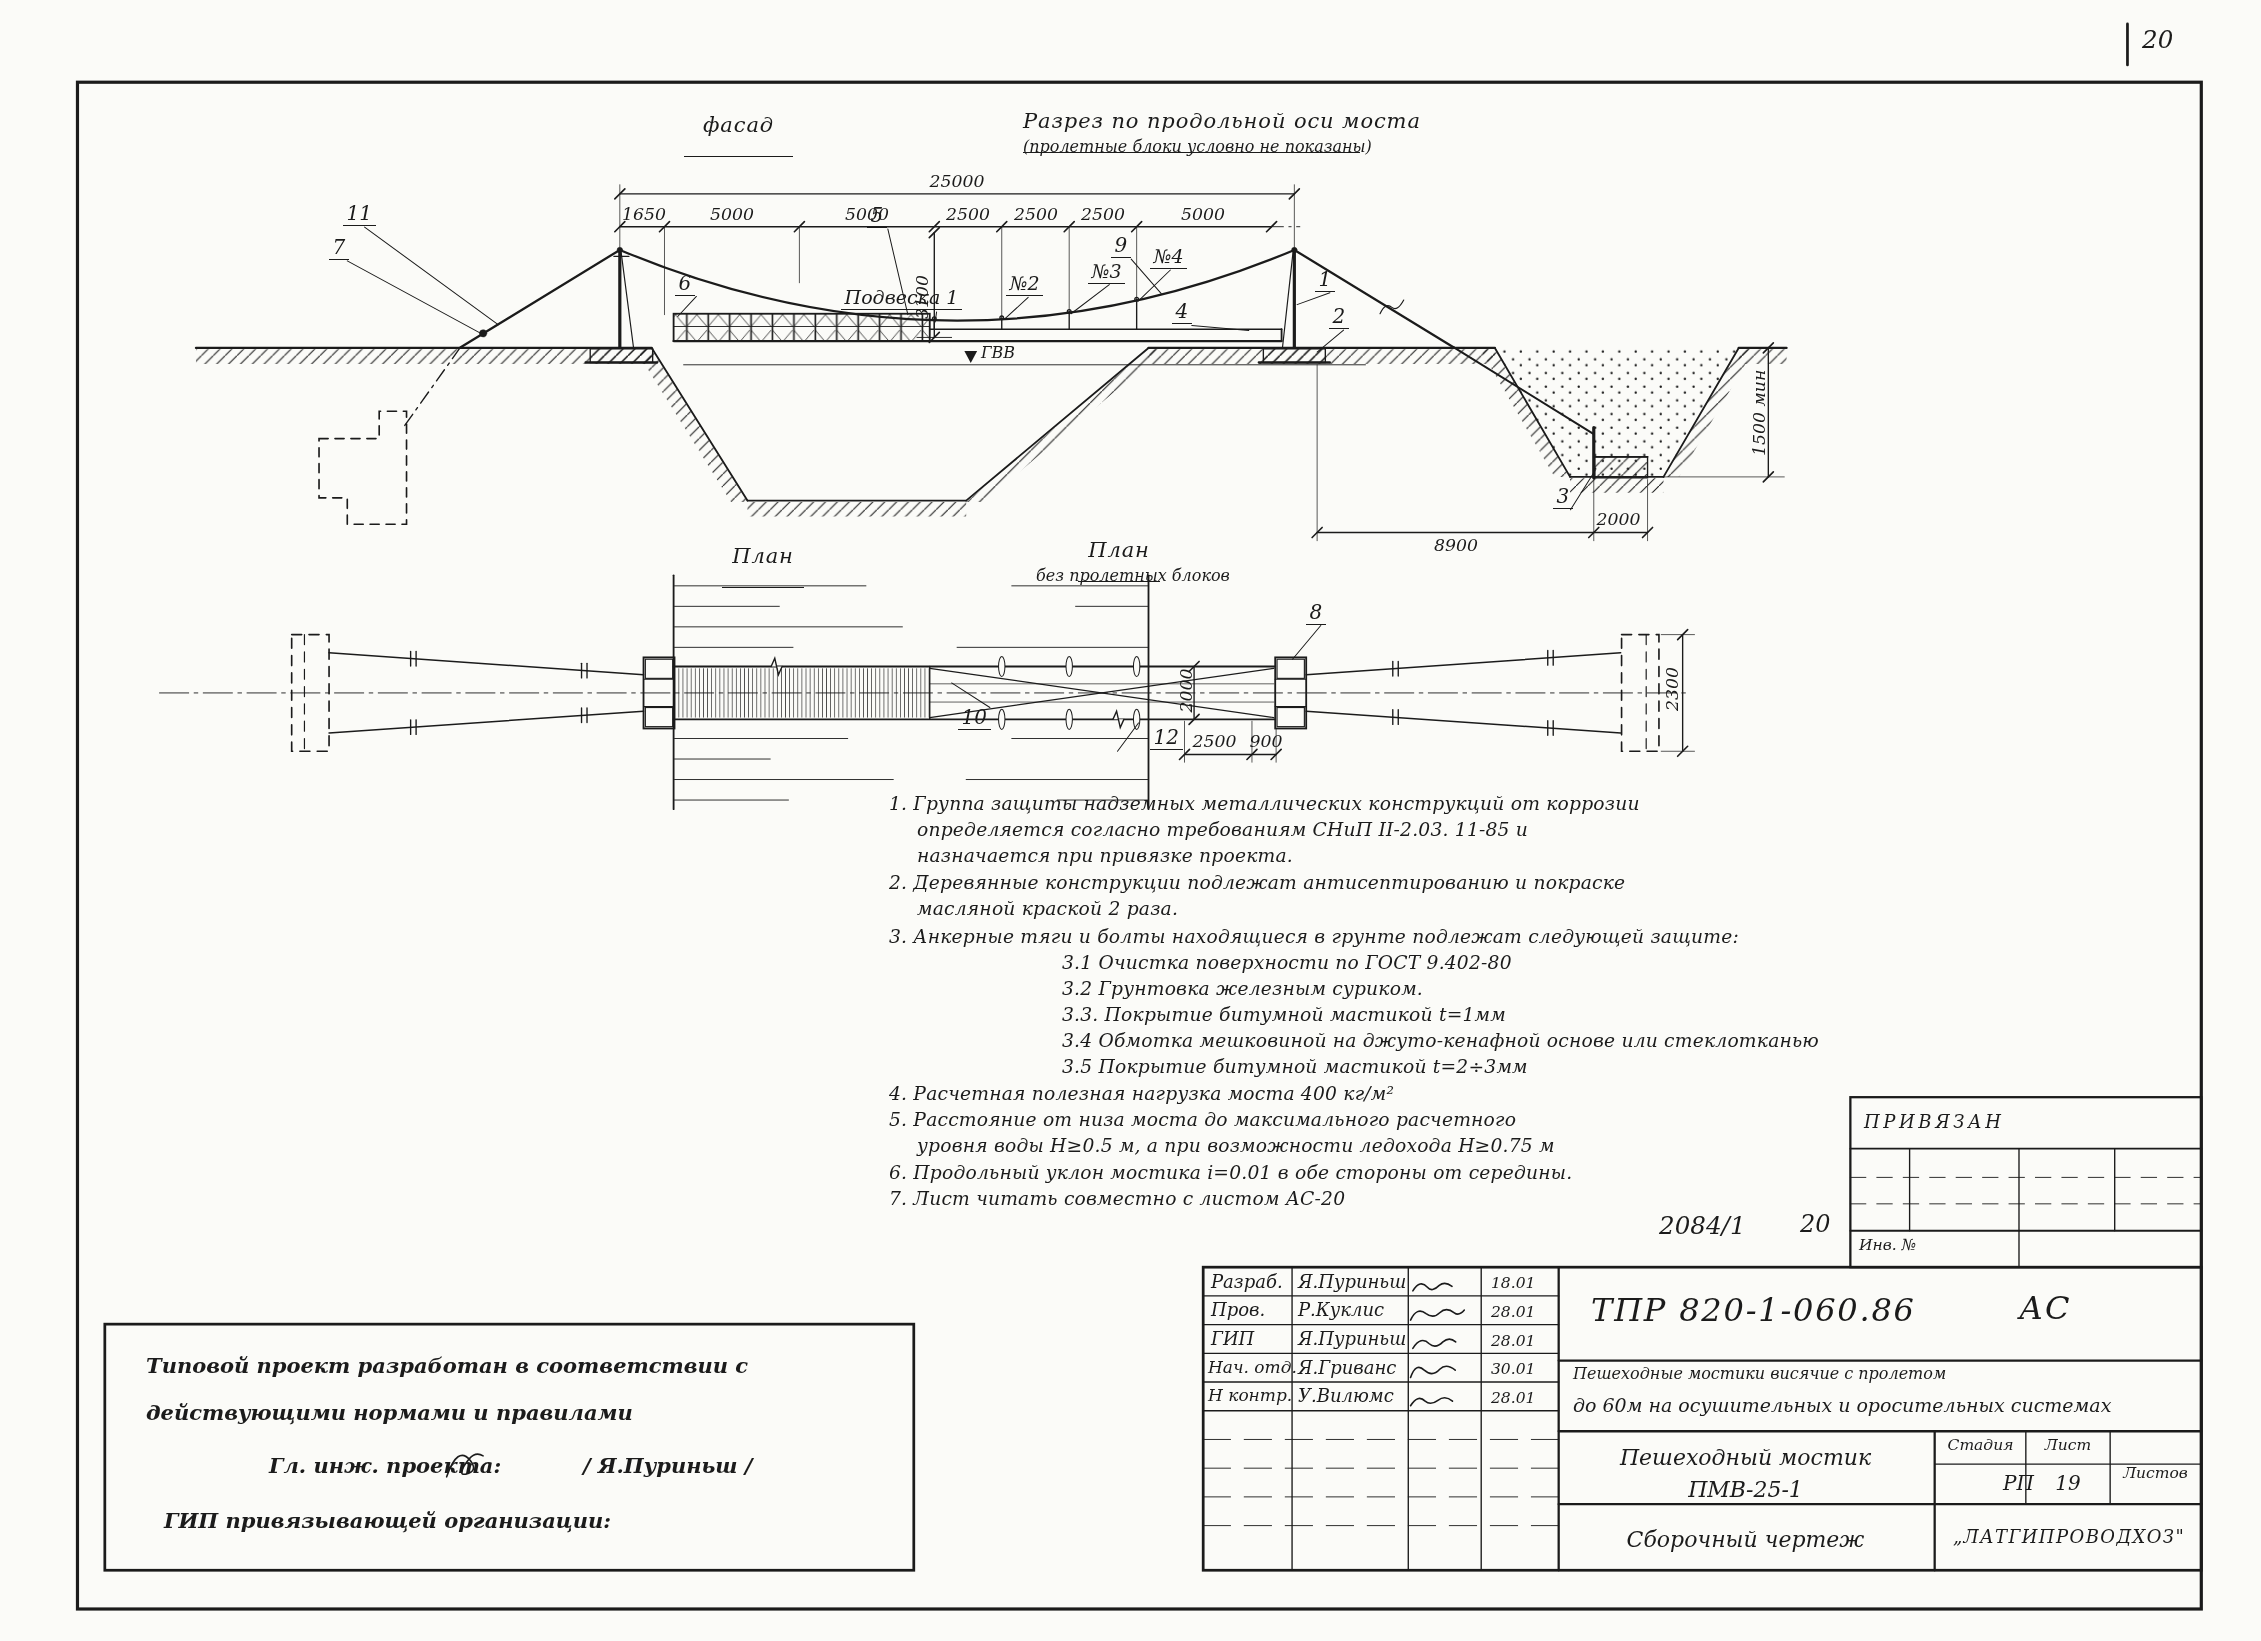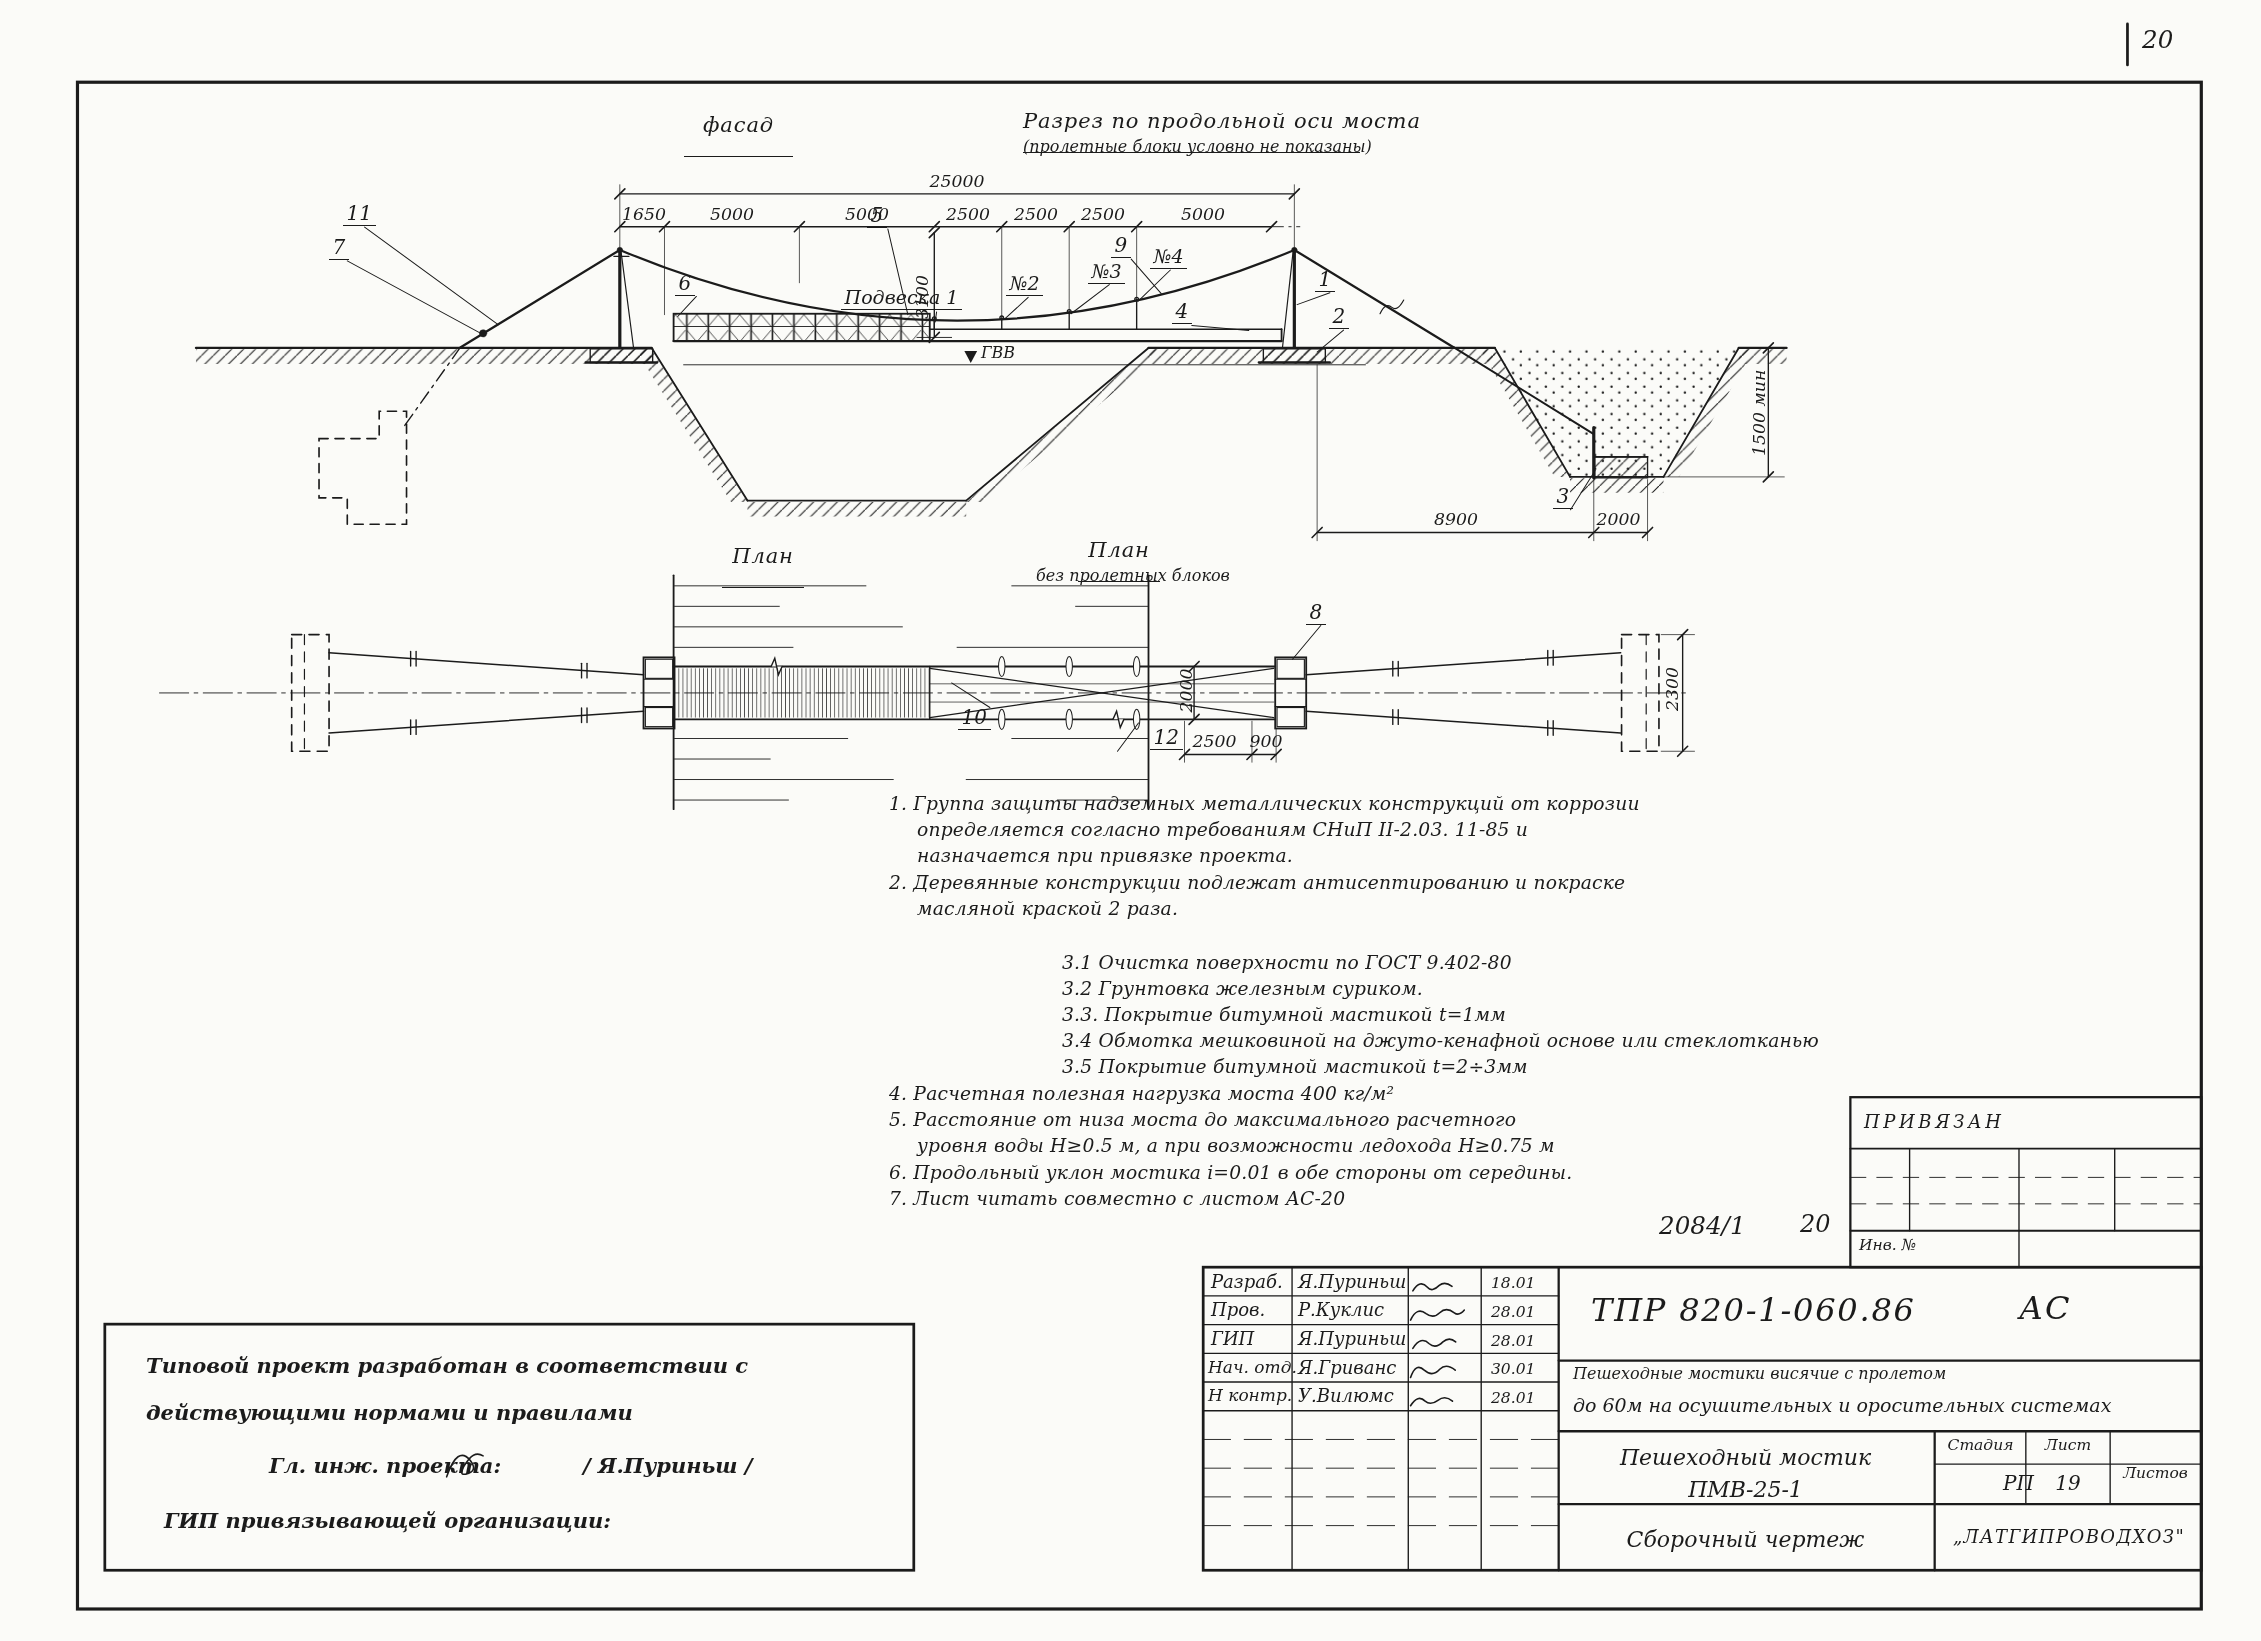--- a/index.html
+++ b/index.html
@@ -356,21 +356,21 @@
 
 <div class="t dim c" style="left:925px;top:172px;width:64px;">25000</div>
 <div class="t dim c" style="left:622px;top:205px;width:42px;">1650</div>
 <div class="t dim c" style="left:709px;top:205px;width:46px;">5000</div>
 <div class="t dim c" style="left:844px;top:205px;width:46px;">5000</div>
 <div class="t dim c" style="left:946px;top:205px;width:44px;">2500</div>
 <div class="t dim c" style="left:1014px;top:205px;width:44px;">2500</div>
 <div class="t dim c" style="left:1081px;top:205px;width:44px;">2500</div>
 <div class="t dim c" style="left:1180px;top:205px;width:46px;">5000</div>
 <div class="t dim rot" style="left:913px;top:319px;width:73px;">3100</div>
-<div class="t dim c" style="left:1422px;top:510px;width:68px;">8900</div>
+<div class="t dim c" style="left:1422px;top:536px;width:68px;">8900</div>
 <div class="t dim c" style="left:1589px;top:510px;width:59px;">2000</div>
 <div class="t dim rot" style="left:1750px;top:456px;width:109px;">1500 мин</div>
 <div class="t vs" style="left:981px;top:345px;">ГВВ</div>
 
 <div class="t dim rot" style="left:1663px;top:737px;width:96px;text-align:center;">2300</div>
 <div class="t dim rot" style="left:1177px;top:720px;width:59px;text-align:center;">2000</div>
 <div class="t dim c" style="left:1185px;top:732px;width:59px;">2500</div>
 <div class="t dim c" style="left:1243px;top:732px;width:46px;">900</div>
 
 <div class="t part" style="left:343px;top:203px;">11</div>
@@ -388,20 +388,21 @@
 <div class="t part" style="left:1553px;top:486px;">3</div>
 <div class="t part" style="left:1306px;top:602px;">8</div>
 <div class="t part" style="left:942px;top:707px;margin-left:16px;">10</div>
 <div class="t part" style="left:1150px;top:727px;text-align:center;">12</div>
 
 <div class="t note" style="left:889px;top:794px;">1.  Группа защиты надземных металлических конструкций от коррозии</div>
 <div class="t note" style="left:917px;top:820px;">определяется согласно требованиям СНиП II-2.03. 11-85 и</div>
 <div class="t note" style="left:917px;top:846px;">назначается при привязке проекта.</div>
 <div class="t note" style="left:889px;top:873px;">2.  Деревянные конструкции подлежат антисептированию и покраске</div>
 <div class="t note" style="left:917px;top:899px;">масляной краской 2 раза.</div>
+<div class="t note" style="left:889px;top:927px;">3.  Анкерные тяги и болты находящиеся в грунте подлежат следующей защите:</div>
 <div class="t note" style="left:1062px;top:953px;">3.1 Очистка поверхности по ГОСТ 9.402-80</div>
 <div class="t note" style="left:1062px;top:979px;">3.2 Грунтовка железным суриком.</div>
 <div class="t note" style="left:1062px;top:1005px;">3.3. Покрытие битумной мастикой t=1мм</div>
 <div class="t note" style="left:1062px;top:1031px;">3.4 Обмотка мешковиной на джуто-кенафной основе или стеклотканью</div>
 <div class="t note" style="left:1062px;top:1057px;">3.5 Покрытие битумной мастикой t=2÷3мм</div>
 <div class="t note" style="left:889px;top:1084px;">4.  Расчетная полезная нагрузка моста 400 кг/м²</div>
 <div class="t note" style="left:889px;top:1110px;">5.  Расстояние от низа моста до максимального расчетного</div>
 <div class="t note" style="left:917px;top:1136px;">уровня воды Н≥0.5 м, а при возможности ледохода Н≥0.75 м</div>
 <div class="t note" style="left:889px;top:1163px;">6.  Продольный уклон мостика i=0.01 в обе стороны от середины.</div>
 <div class="t note" style="left:889px;top:1189px;">7.  Лист читать совместно с листом АС-20</div>

